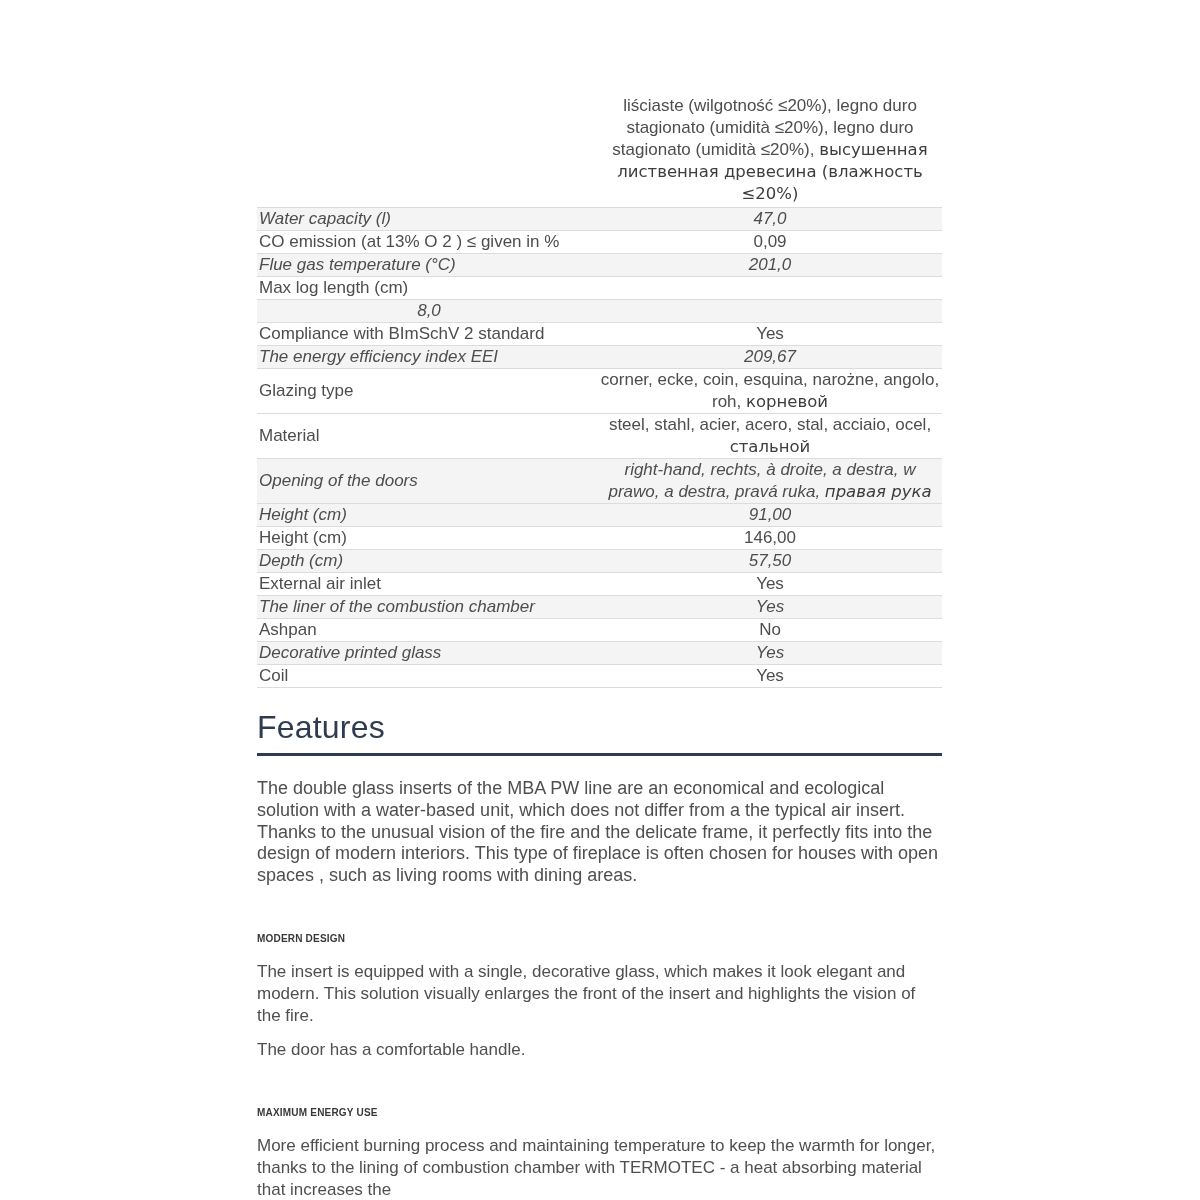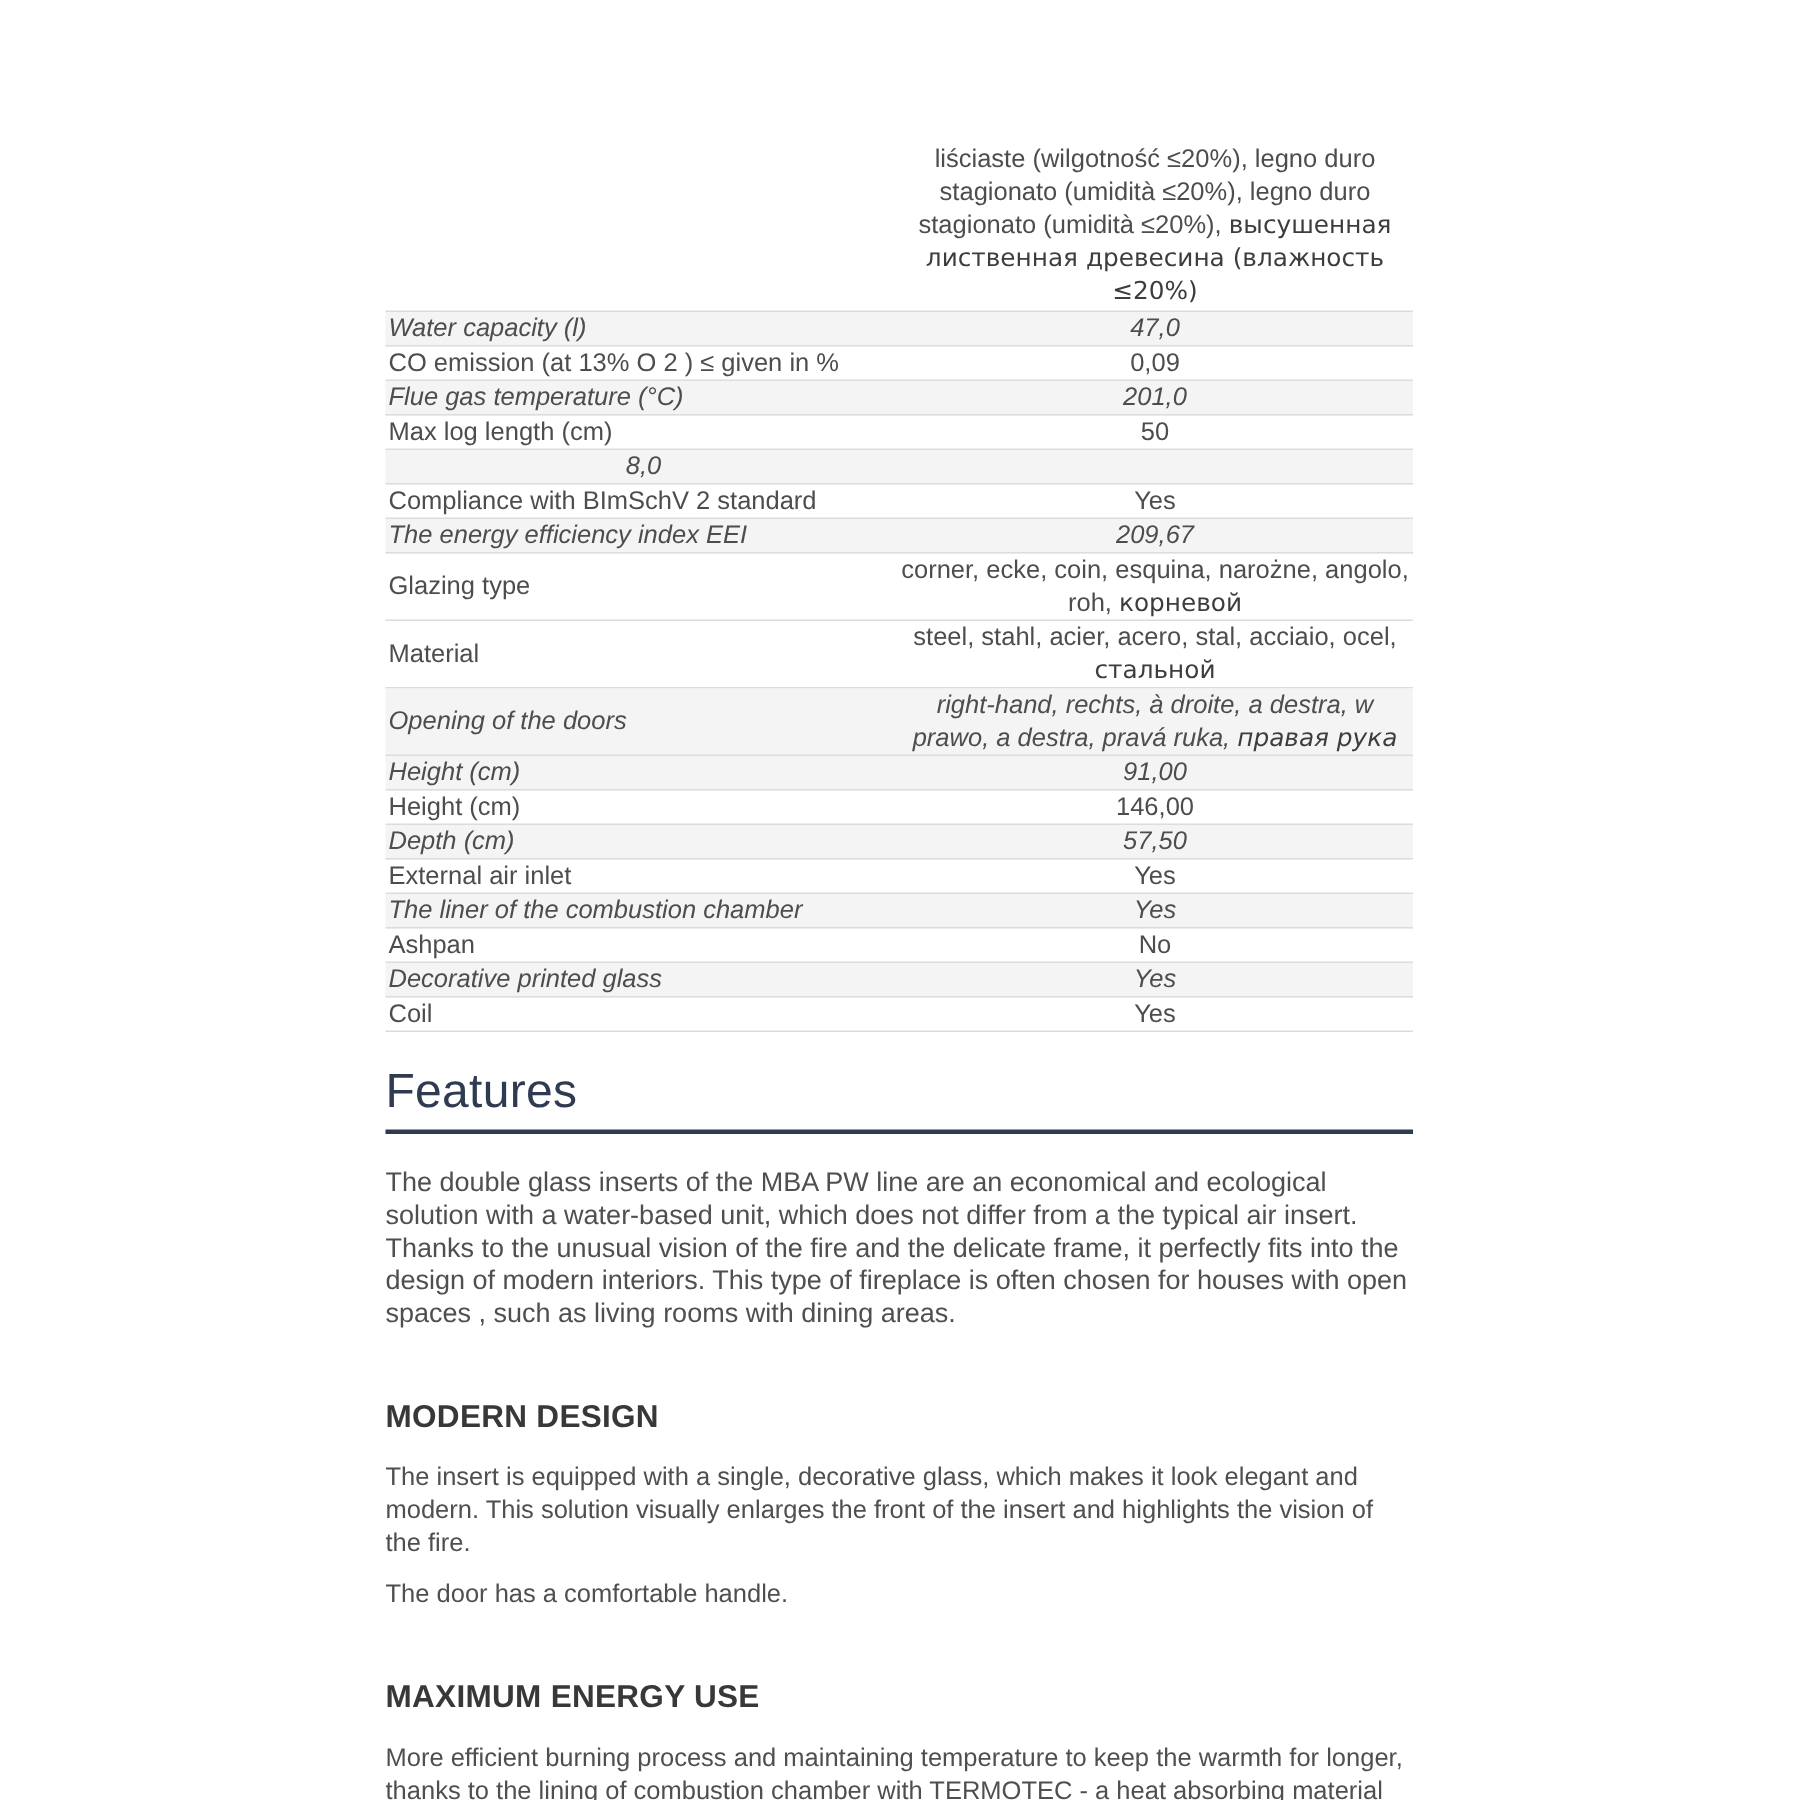--- a/index.html
+++ b/index.html
@@ -79,21 +79,21 @@
     width: 100%;
   }
   .para {
     margin: 22px 0 0 0;
     font-size: 18px;
     line-height: 21.8px;
     color: #4f4f4f;
   }
   .sub-heading {
     margin: 46px 0 0 0;
-    font-size: 21px;
+    font-size: 10px;
     font-weight: 700;
     color: #383838;
     letter-spacing: 0.2px;
   }
   .section-para {
     margin: 17px 0 0 0;
     font-size: 17px;
     line-height: 21.8px;
     color: #4f4f4f;
   }
@@ -126,23 +126,20 @@
           </div>
         </div>
         <div class="spec-row shaded">
           <div class="spec-label">Flue gas temperature (°C)</div>
           <div class="spec-value">
             <div class="spec-value-inner"><span>201,0</span></div>
           </div>
         </div>
         <div class="spec-row">
           <div class="spec-label">Max log length (cm)</div>
-          <div class="spec-value">
-            <div class="spec-value-inner"><span>50</span></div>
-          </div>
         </div>
         <div class="spec-row shaded">
           <div class="spec-value">
             <div class="spec-value-inner"><span>8,0</span></div>
           </div>
         </div>
         <div class="spec-row">
           <div class="spec-label">Compliance with BImSchV 2 standard</div>
           <div class="spec-value">
             <div class="spec-value-inner"><span>Yes</span></div>

